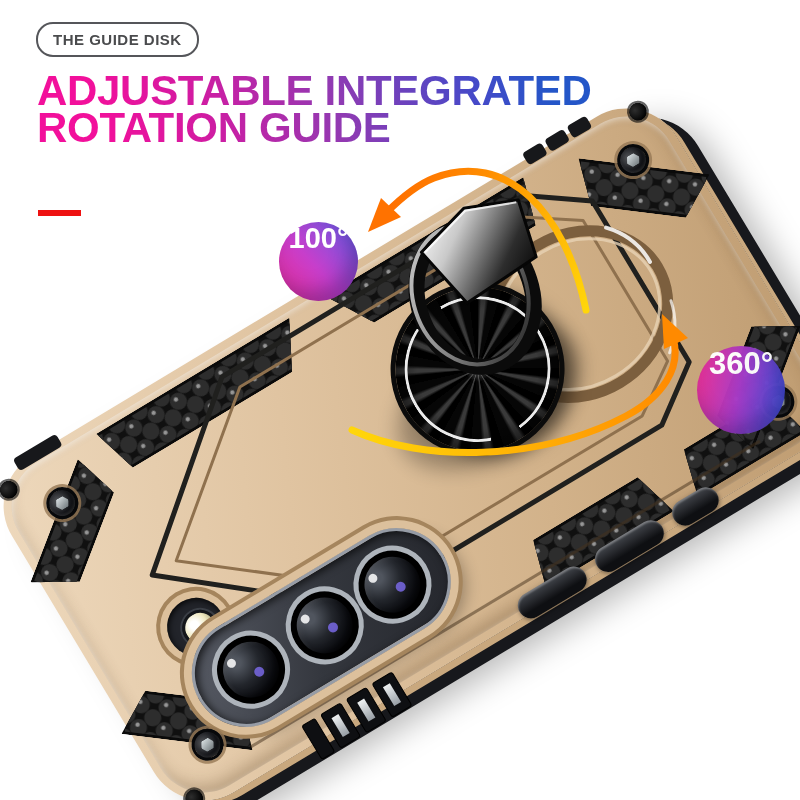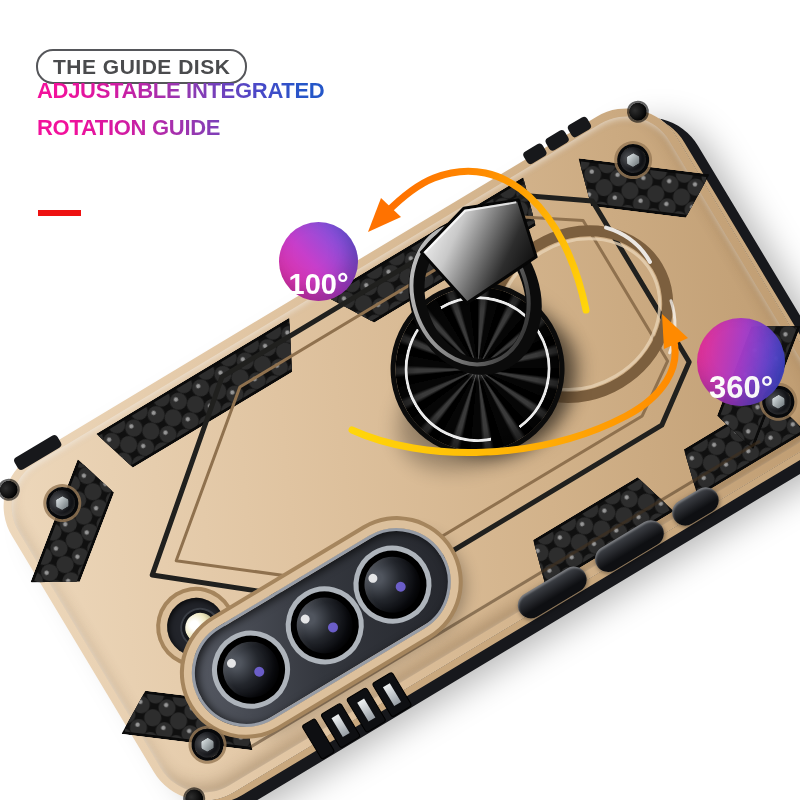--- a/index.html
+++ b/index.html
@@ -1,35 +1,35 @@
 <!DOCTYPE html>
 <html><head>
 <meta charset="utf-8">
 <style>
   html,body{margin:0;padding:0;background:#fff;}
   .stage{position:relative;width:800px;height:800px;overflow:hidden;background:#fff;
          font-family:"Liberation Sans",sans-serif;}
 
   
   .pill{position:absolute;left:36px;top:22px;height:31px;line-height:31px;padding:0 15px;
-        border:2.5px solid #55565a;border-radius:17px;color:#4a4b4d;font-size:21px;
-        font-weight:bold;letter-spacing:.5px;z-index:50;margin-top:27px;}
-  .headline{position:absolute;left:37px;top:72px;z-index:50;font-size:22px;line-height:37px;
+        border:2.5px solid #55565a;border-radius:17px;color:#4a4b4d;font-size:15px;
+        font-weight:bold;letter-spacing:.5px;z-index:50;}
+  .headline{position:absolute;left:37px;top:72px;z-index:50;font-size:42px;line-height:37px;
         font-weight:bold;letter-spacing:-.3px;
         background:linear-gradient(74deg,#f2109b 12%,#d21ba2 30%,#8e3bb3 55%,#4749c8 78%,#2456c8 92%);
         -webkit-background-clip:text;background-clip:text;color:transparent;}
   .dash{position:absolute;left:38px;top:210px;width:43px;height:6px;background:#ee1111;z-index:50;}
 
   
-  .cbadge{position:absolute;border-radius:50%;display:flex;align-items:flex-end;justify-content:center;
+  .cbadge{position:absolute;border-radius:50%;display:flex;align-items:flex-start;justify-content:center;
         color:#fff;font-weight:bold;z-index:40;}
   .b100{left:279px;top:222px;width:79px;height:79px;font-size:29px;
         background:linear-gradient(48deg,#e7309f 8%,#c73ecb 45%,#7657e2 88%);
         box-shadow:inset -8px -10px 18px rgba(40,20,90,.35);}
-  .b360{left:697px;top:318px;width:88px;height:88px;font-size:31px;opacity:.97;
+  .b360{left:697px;top:346px;width:88px;height:88px;font-size:31px;opacity:.97;
         background:linear-gradient(100deg,#ea2f97 5%,#a73bc8 48%,#3e4fd9 95%);
         box-shadow:inset -6px -10px 18px rgba(30,20,90,.3);}
 
   
   .phone{position:absolute;left:0;top:0;width:775px;height:392px;transform-origin:0 0;
         transform:translate(-18px,486px) rotate(-31deg);border-radius:58px;z-index:10;
         background:linear-gradient(115deg,#eed9bd 0%,#e0c4a1 35%,#d2b28a 65%,#bd9a6f 100%);
         box-shadow:6px 9px 0 -2px #c9a87e,14px 19px 0 0 #17181c,22px 30px 34px rgba(0,0,0,.28);}
   .phone *{position:absolute;}
   .bevel{inset:8px;border-radius:50px;

